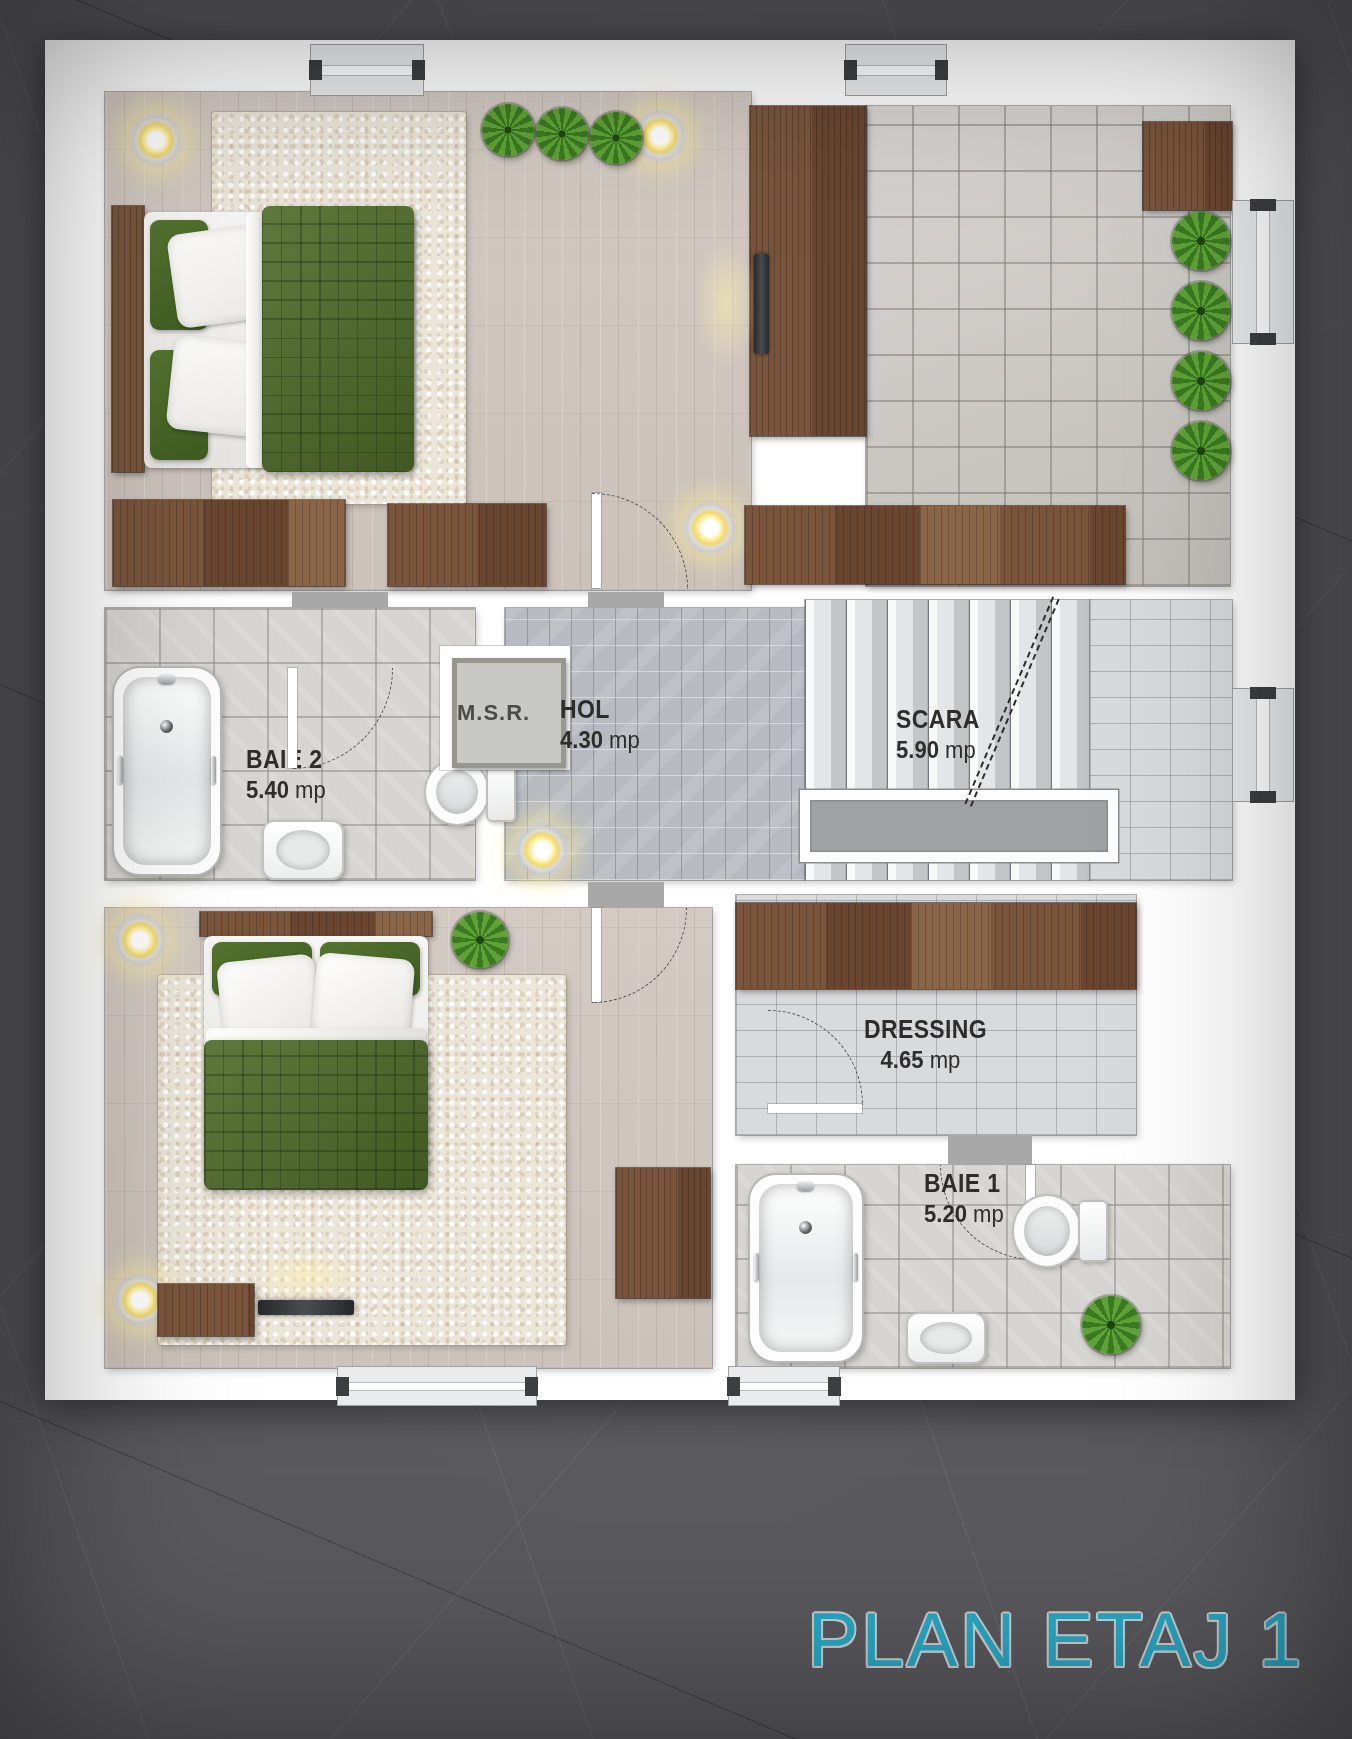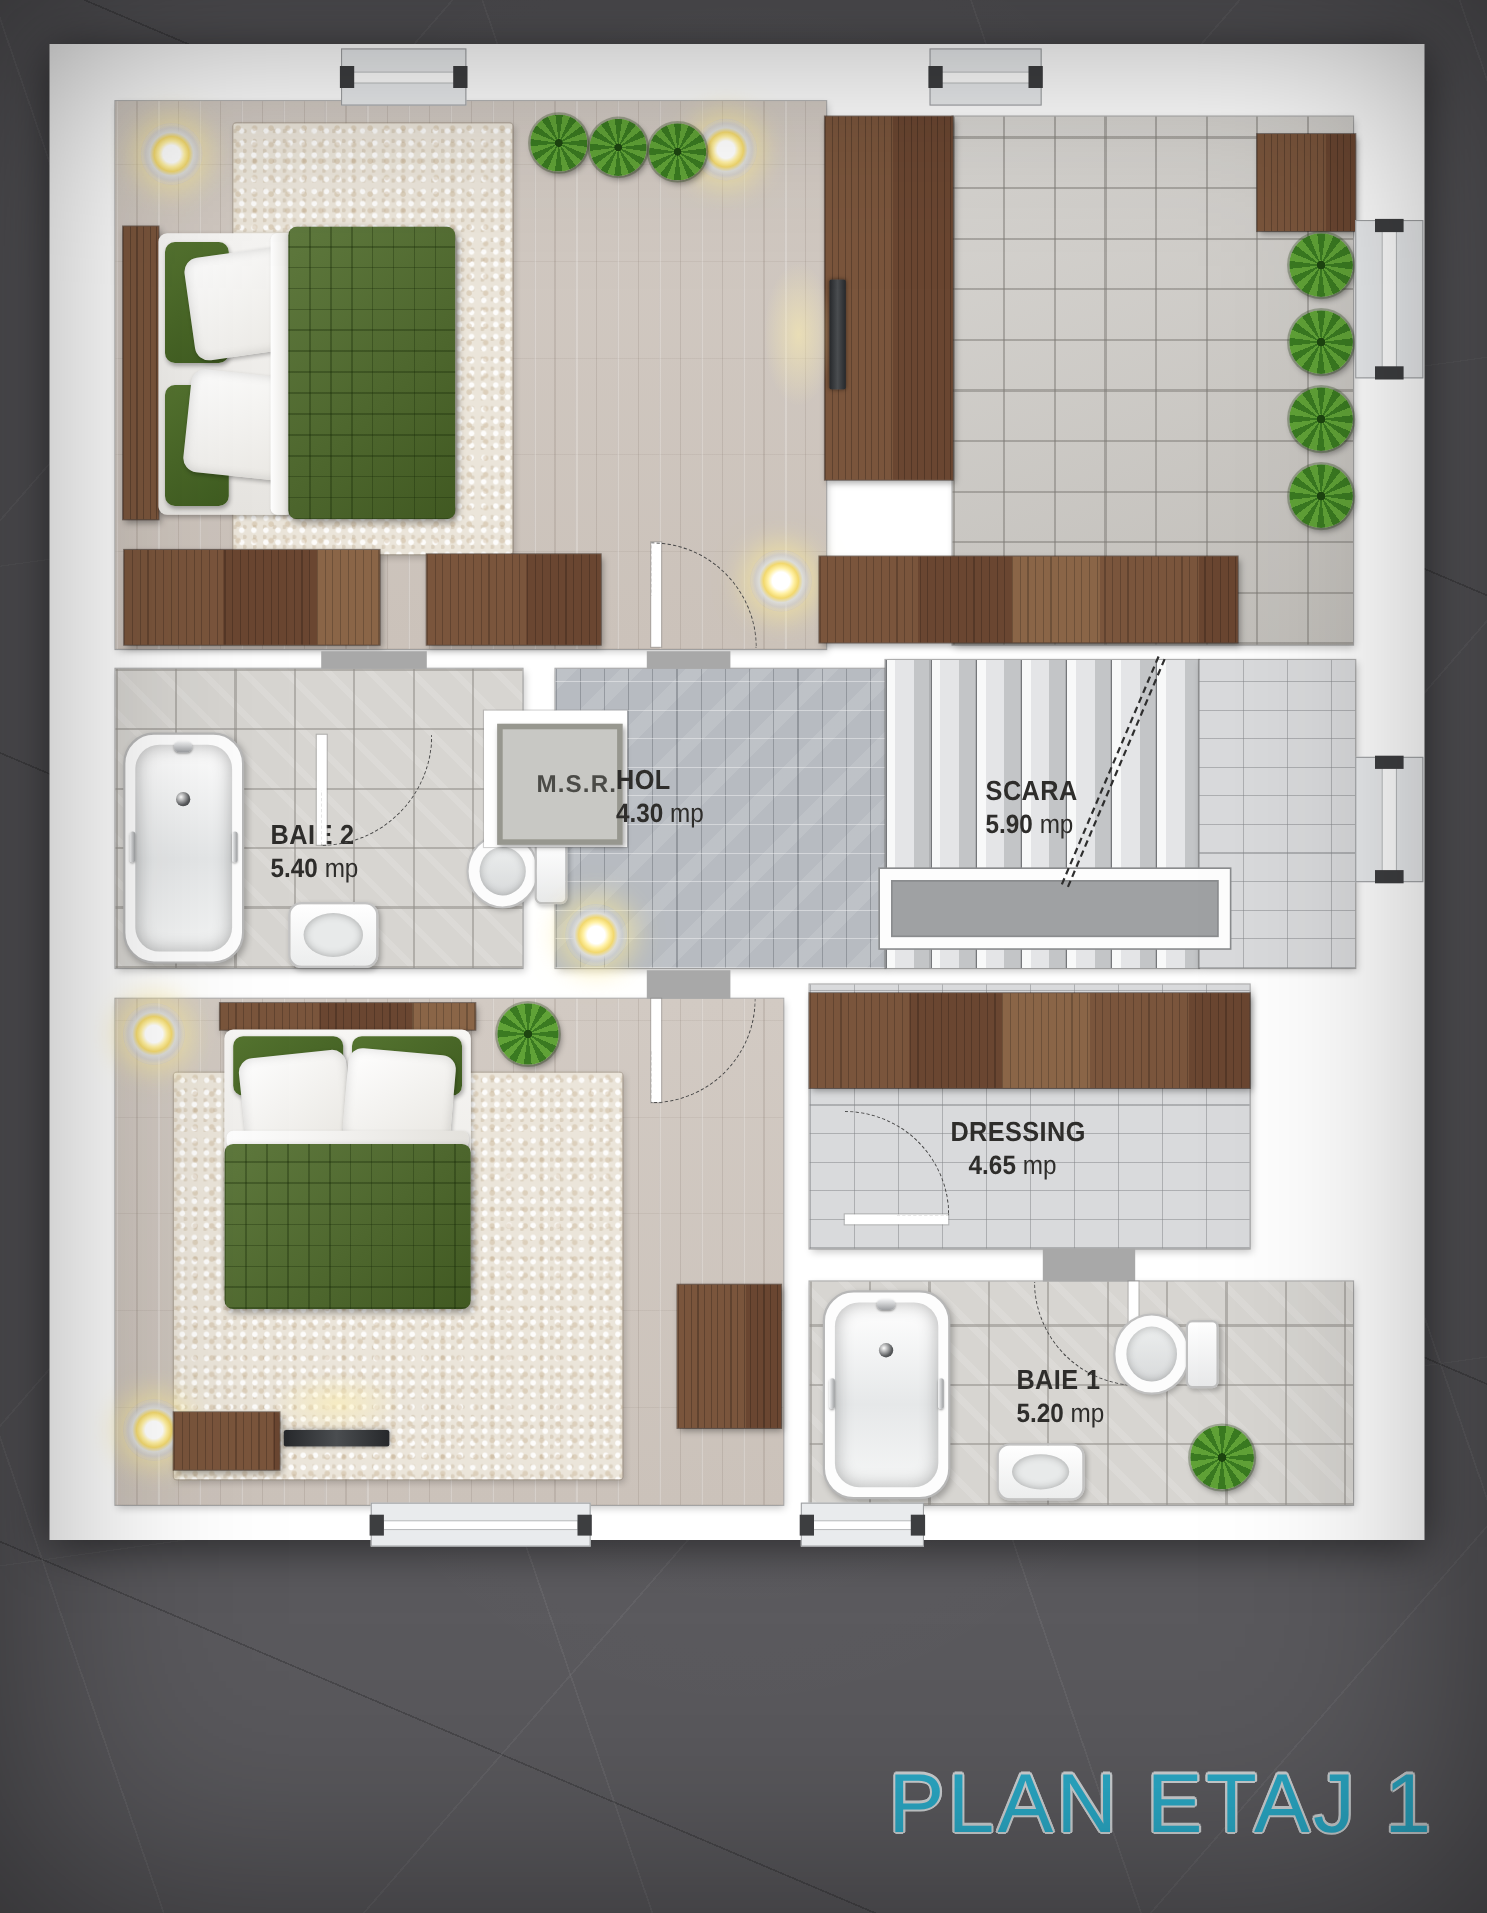--- a/index.html
+++ b/index.html
@@ -106,21 +106,21 @@
   .leaf{position:absolute;background:#ffffff;box-shadow:0 0 0 1px rgba(120,120,120,.4);}
   .arc{position:absolute;}
   .arc.br{border-right:1.6px dashed #4c4c4c;border-bottom:1.6px dashed #4c4c4c;border-radius:0 0 100% 0;}
   .arc.tr{border-top:1.6px dashed #4c4c4c;border-right:1.6px dashed #4c4c4c;border-radius:0 100% 0 0;}
   .arc.bl{border-left:1.6px dashed #4c4c4c;border-bottom:1.6px dashed #4c4c4c;border-radius:0 0 0 100%;}
   .handrail{position:absolute;background:#9fa1a3;border:10px solid #fdfdfd;
      box-shadow:0 0 0 1.5px #8a8c8e, inset 0 0 0 1.5px #8a8c8e;}
   .arrow2{position:absolute;display:flex;gap:4px;transform-origin:top center;}
   .arrow2 div{width:0;height:100%;border-left:2px dashed #2e2e2e;}
   .msr-box{position:absolute;background:#c8c8c4;border:5px solid #97978f;
-     box-shadow:2px 3px 5px rgba(0,0,0,.35);display:flex;align-items:center;justify-content:flex-end;}
+     box-shadow:2px 3px 5px rgba(0,0,0,.35);display:flex;align-items:center;justify-content:flex-start;}
   .msr-niche{position:absolute;background:#ffffff;box-shadow:0 0 0 1px rgba(130,130,130,.35);}
   
   .room-label{position:absolute;color:#2e2d2b;line-height:1.22;white-space:nowrap;}
   .rname{font-weight:700;font-size:27px;letter-spacing:.4px;transform:scaleX(.92);transform-origin:left;}
   .rarea{font-weight:700;font-size:25px;transform:scaleX(.92);transform-origin:left;}
   .rarea .unit{font-weight:400;}
   .sm .rname{font-size:25px;} .sm .rarea{font-size:24px;}
   .msr-label{font-weight:700;font-size:22px;color:#4b4b47;letter-spacing:1px;}
   .title{position:absolute;right:48px;top:1596px;font-size:76px;font-weight:400;letter-spacing:3px;
      color:#2aa9c6;
@@ -264,21 +264,21 @@
   <div class="abs">
     <div class="toilet-bowl" style="left:1012px;top:1194px;width:66px;height:70px;">
       <div class="toilet-in"></div>
     </div>
     <div class="toilet-tank" style="left:1078px;top:1200px;width:26px;height:58px;"></div>
   </div>
   <div class="sink" style="left:906px;top:1312px;width:76px;height:48px;">
     <div class="sink-basin"></div>
   </div>
   <div class="plant" style="left:1082px;top:1296px;width:58px;height:58px;"></div>
-  <div class="room-label sm" style="left:924px;top:1240px;">
+  <div class="room-label sm" style="left:924px;top:1168px;">
     <div class="rname">BAIE 1</div>
     <div class="rarea"><span>5.20</span> <span class="unit">mp</span></div>
   </div>
 
   <div class="window" style="left:310px;top:44px;width:112px;height:50px;">
     <div class="win-bar-h"></div>
     <div class="cap" style="left:-2px;top:30%;width:13px;height:40%;"></div>
     <div class="cap" style="right:-2px;top:30%;width:13px;height:40%;"></div>
   </div>
   <div class="window" style="left:845px;top:44px;width:100px;height:50px;">

